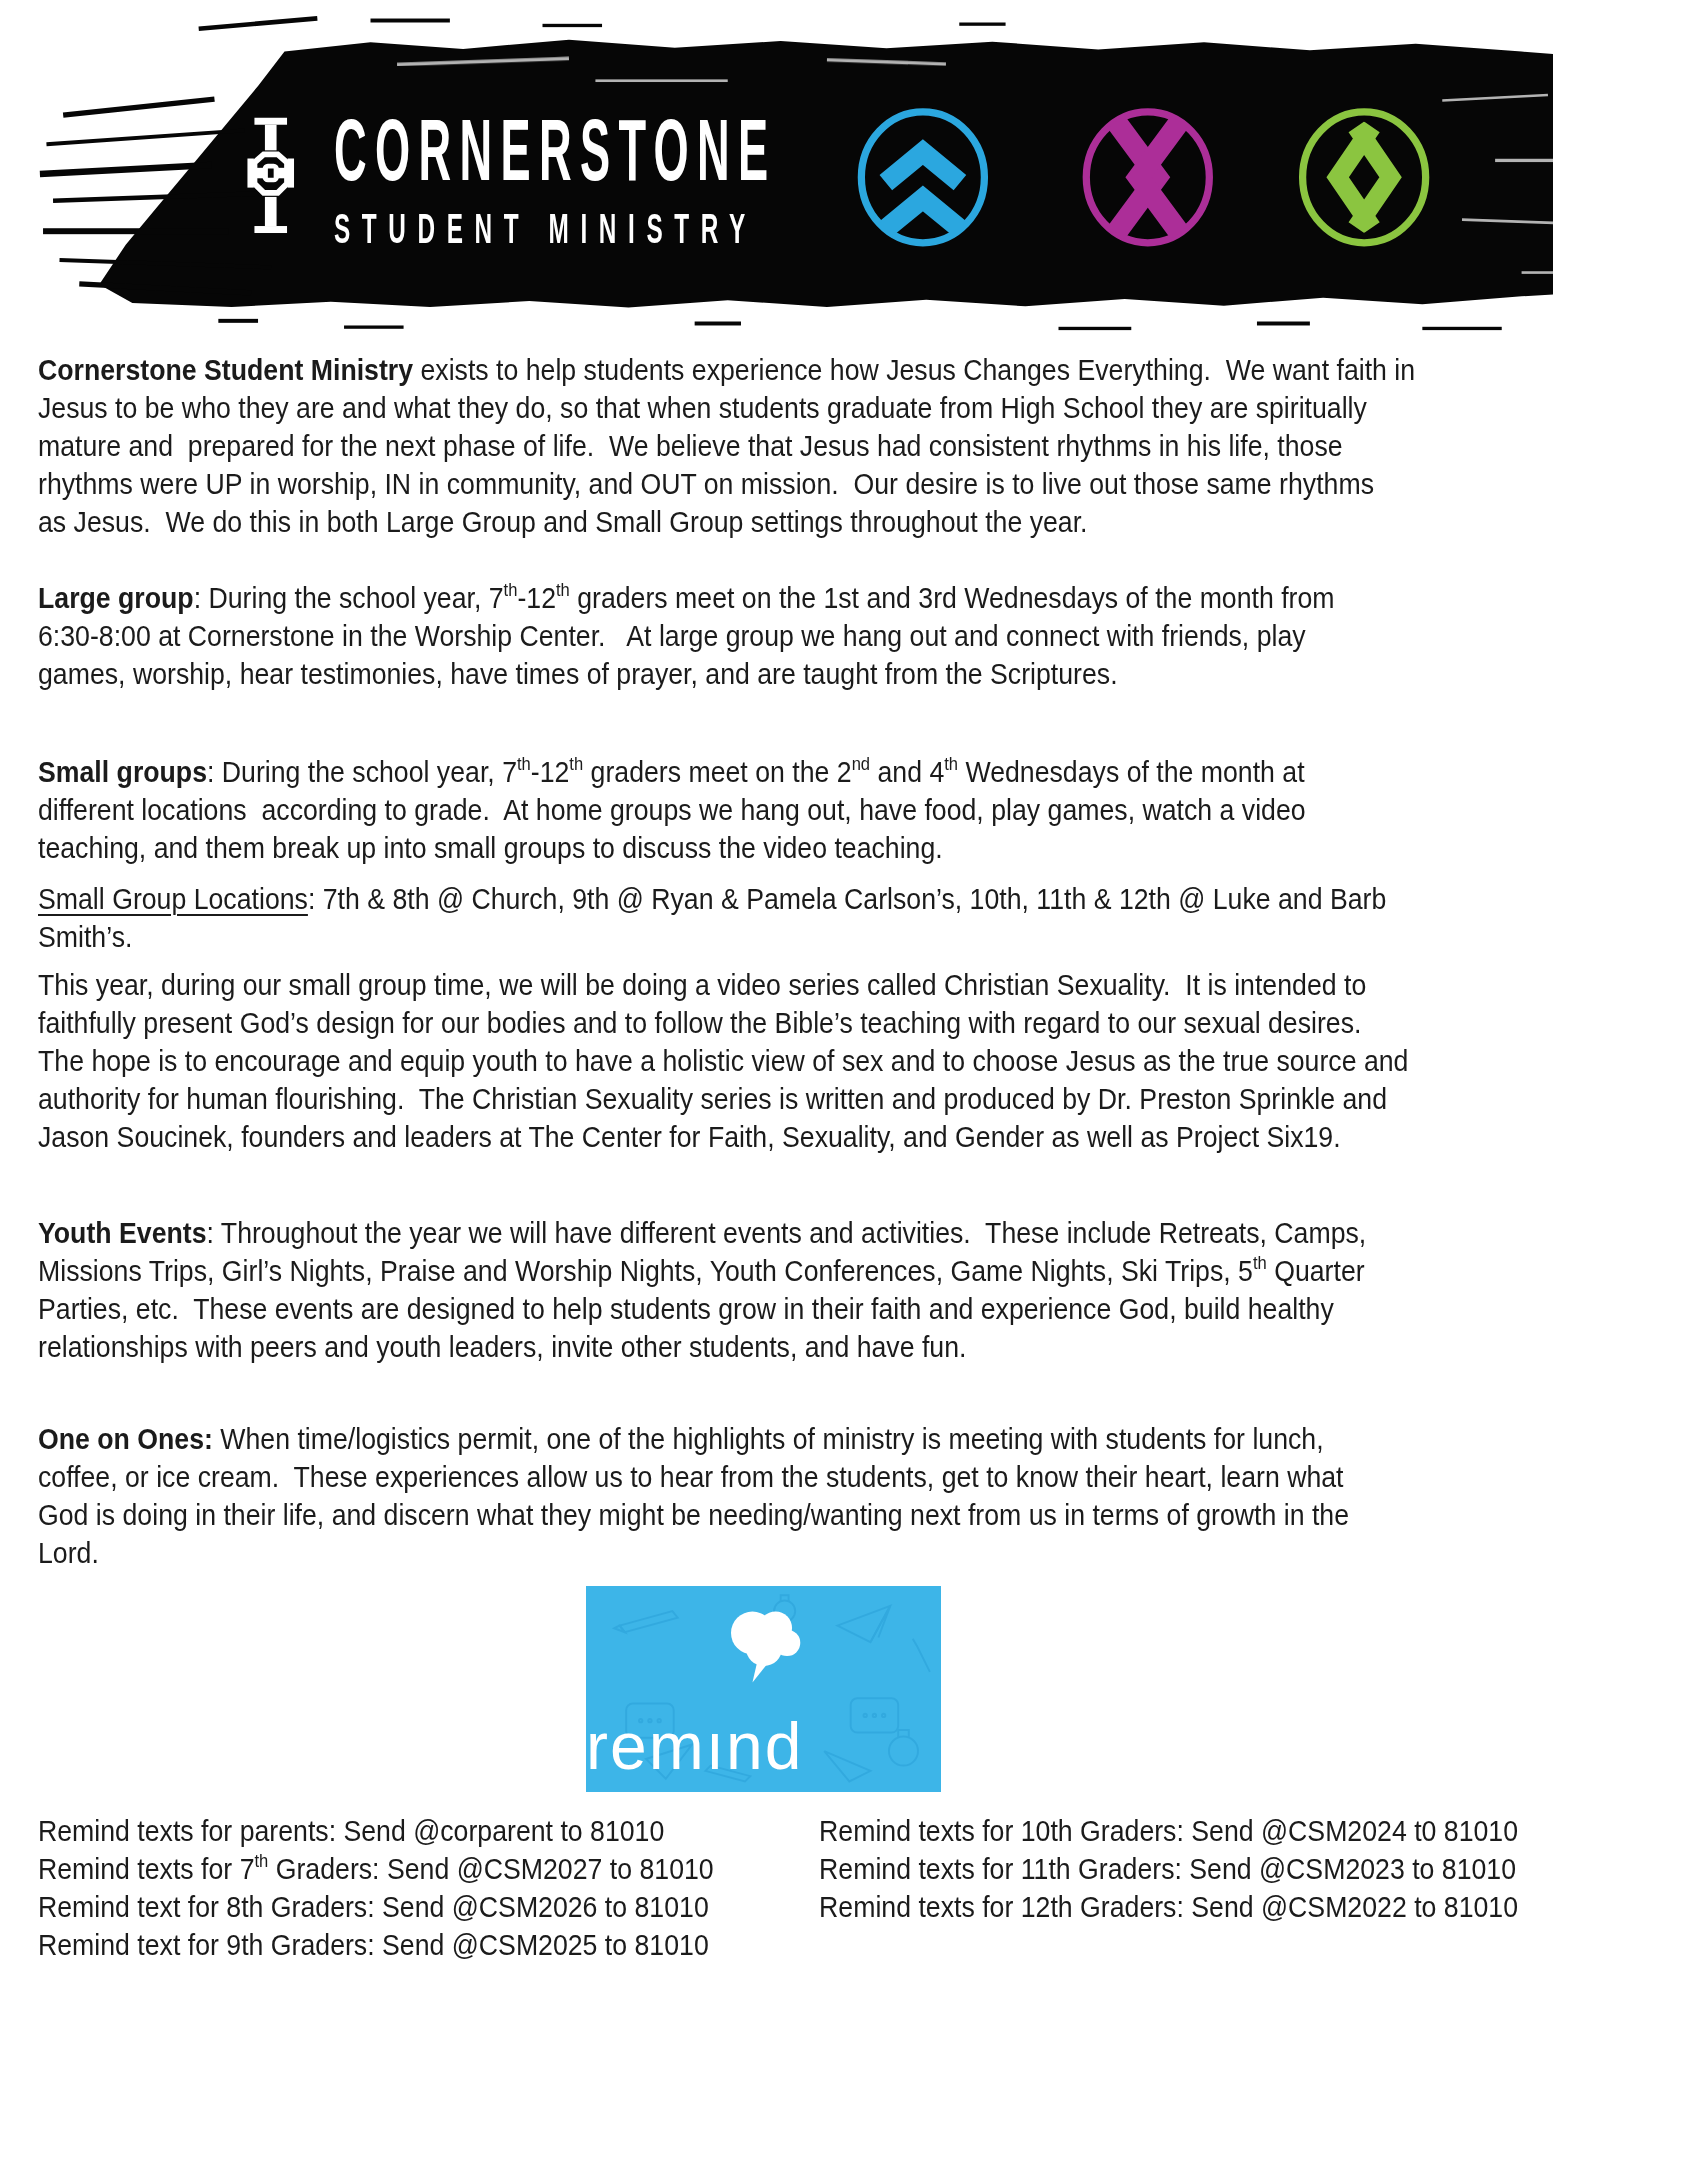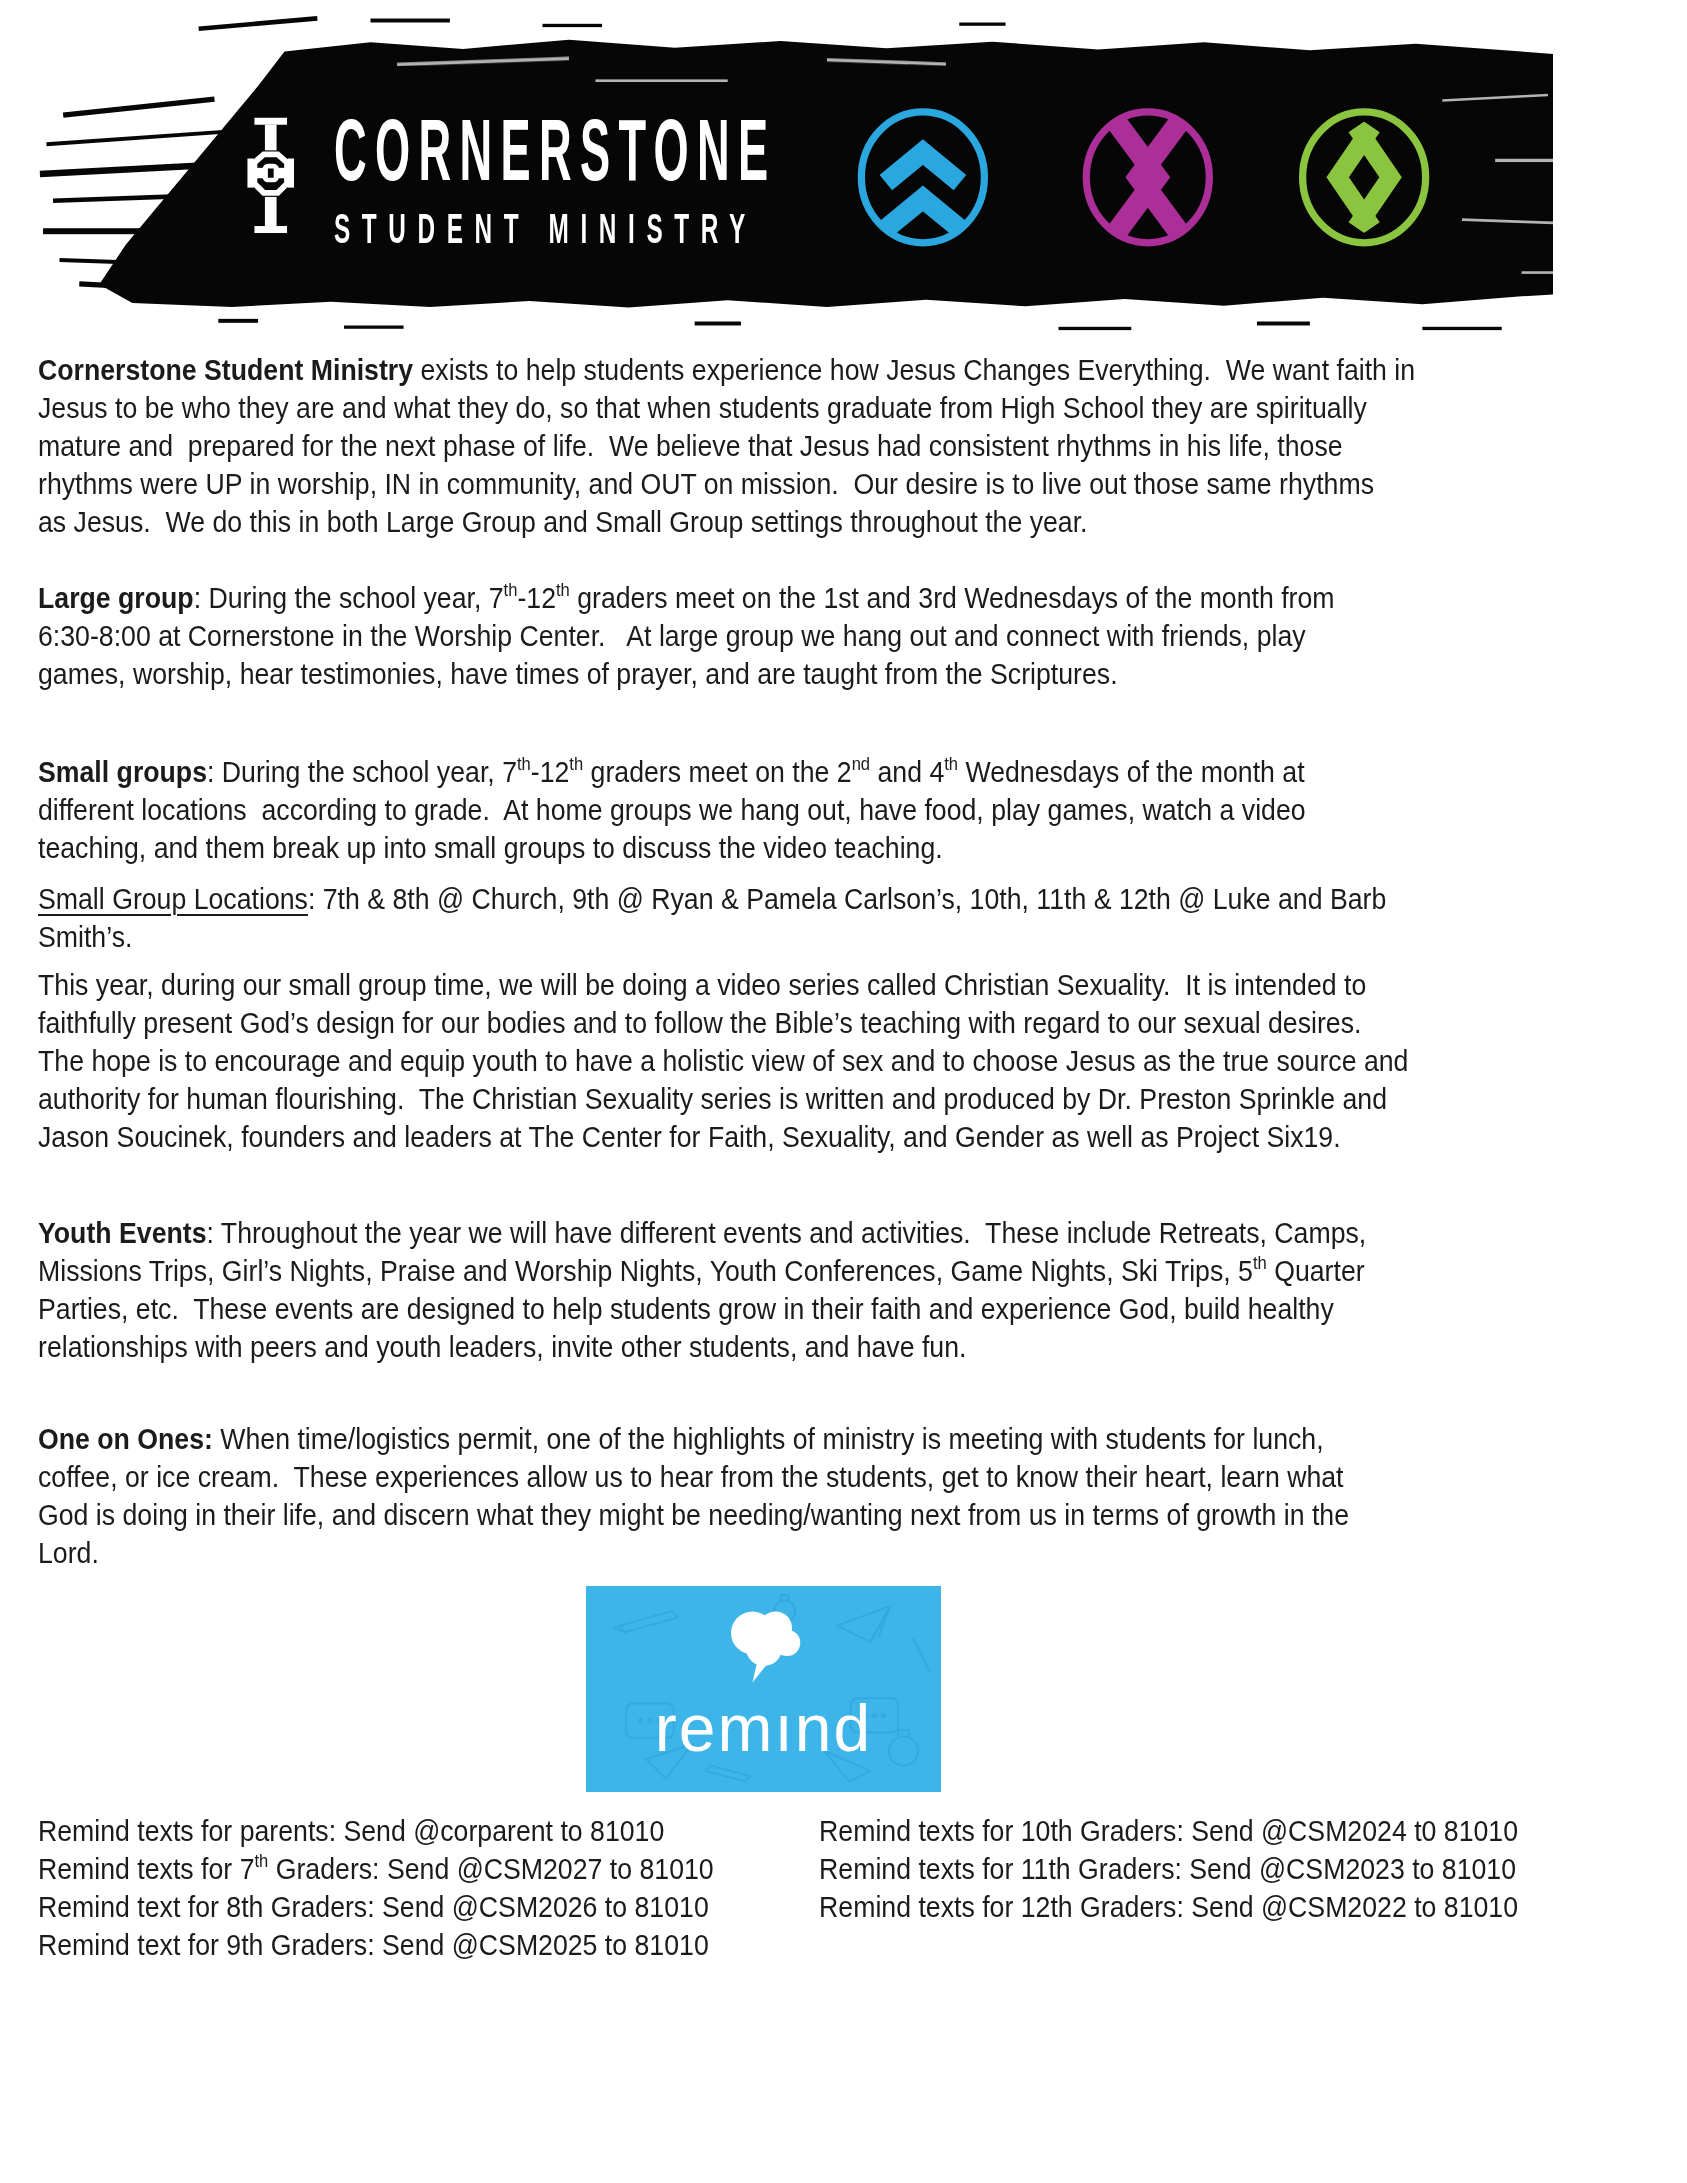--- a/index.html
+++ b/index.html
@@ -25,21 +25,21 @@
   #paragraphs .para:nth-child(5){margin-top:10.6px;}
   #paragraphs .para:nth-child(6){margin-top:58px;}
   #paragraphs .para:nth-child(7){margin-top:54px;}
   .b{font-weight:bold;}
   .u{text-decoration:underline;text-decoration-thickness:2px;text-underline-offset:4.6px;}
   .sup{font-size:18px;position:relative;top:-12px;line-height:0;}
   
   .remind-logo{position:relative;margin-top:13.2px;margin-left:548px;width:355px;height:206px;overflow:hidden;}
   .remind-doodles{position:absolute;left:0;top:0;}
   .remind-bubble{position:absolute;left:50%;top:17px;transform:translateX(-50%);}
-  .remind-word{position:absolute;left:0;right:0;top:106px;text-align:center;color:#ffffff;
+  .remind-word{position:absolute;left:0;right:0;top:124px;text-align:left;color:#ffffff;
                font-size:66px;line-height:73px;letter-spacing:2px;}
   
   .bottom{display:grid;grid-template-columns:849px 1fr;margin-top:20px;}
   .rline{font-size:29px;line-height:38px;white-space:pre;}
 </style>
 </head>
 <body>
 
 <div class="page">
 

